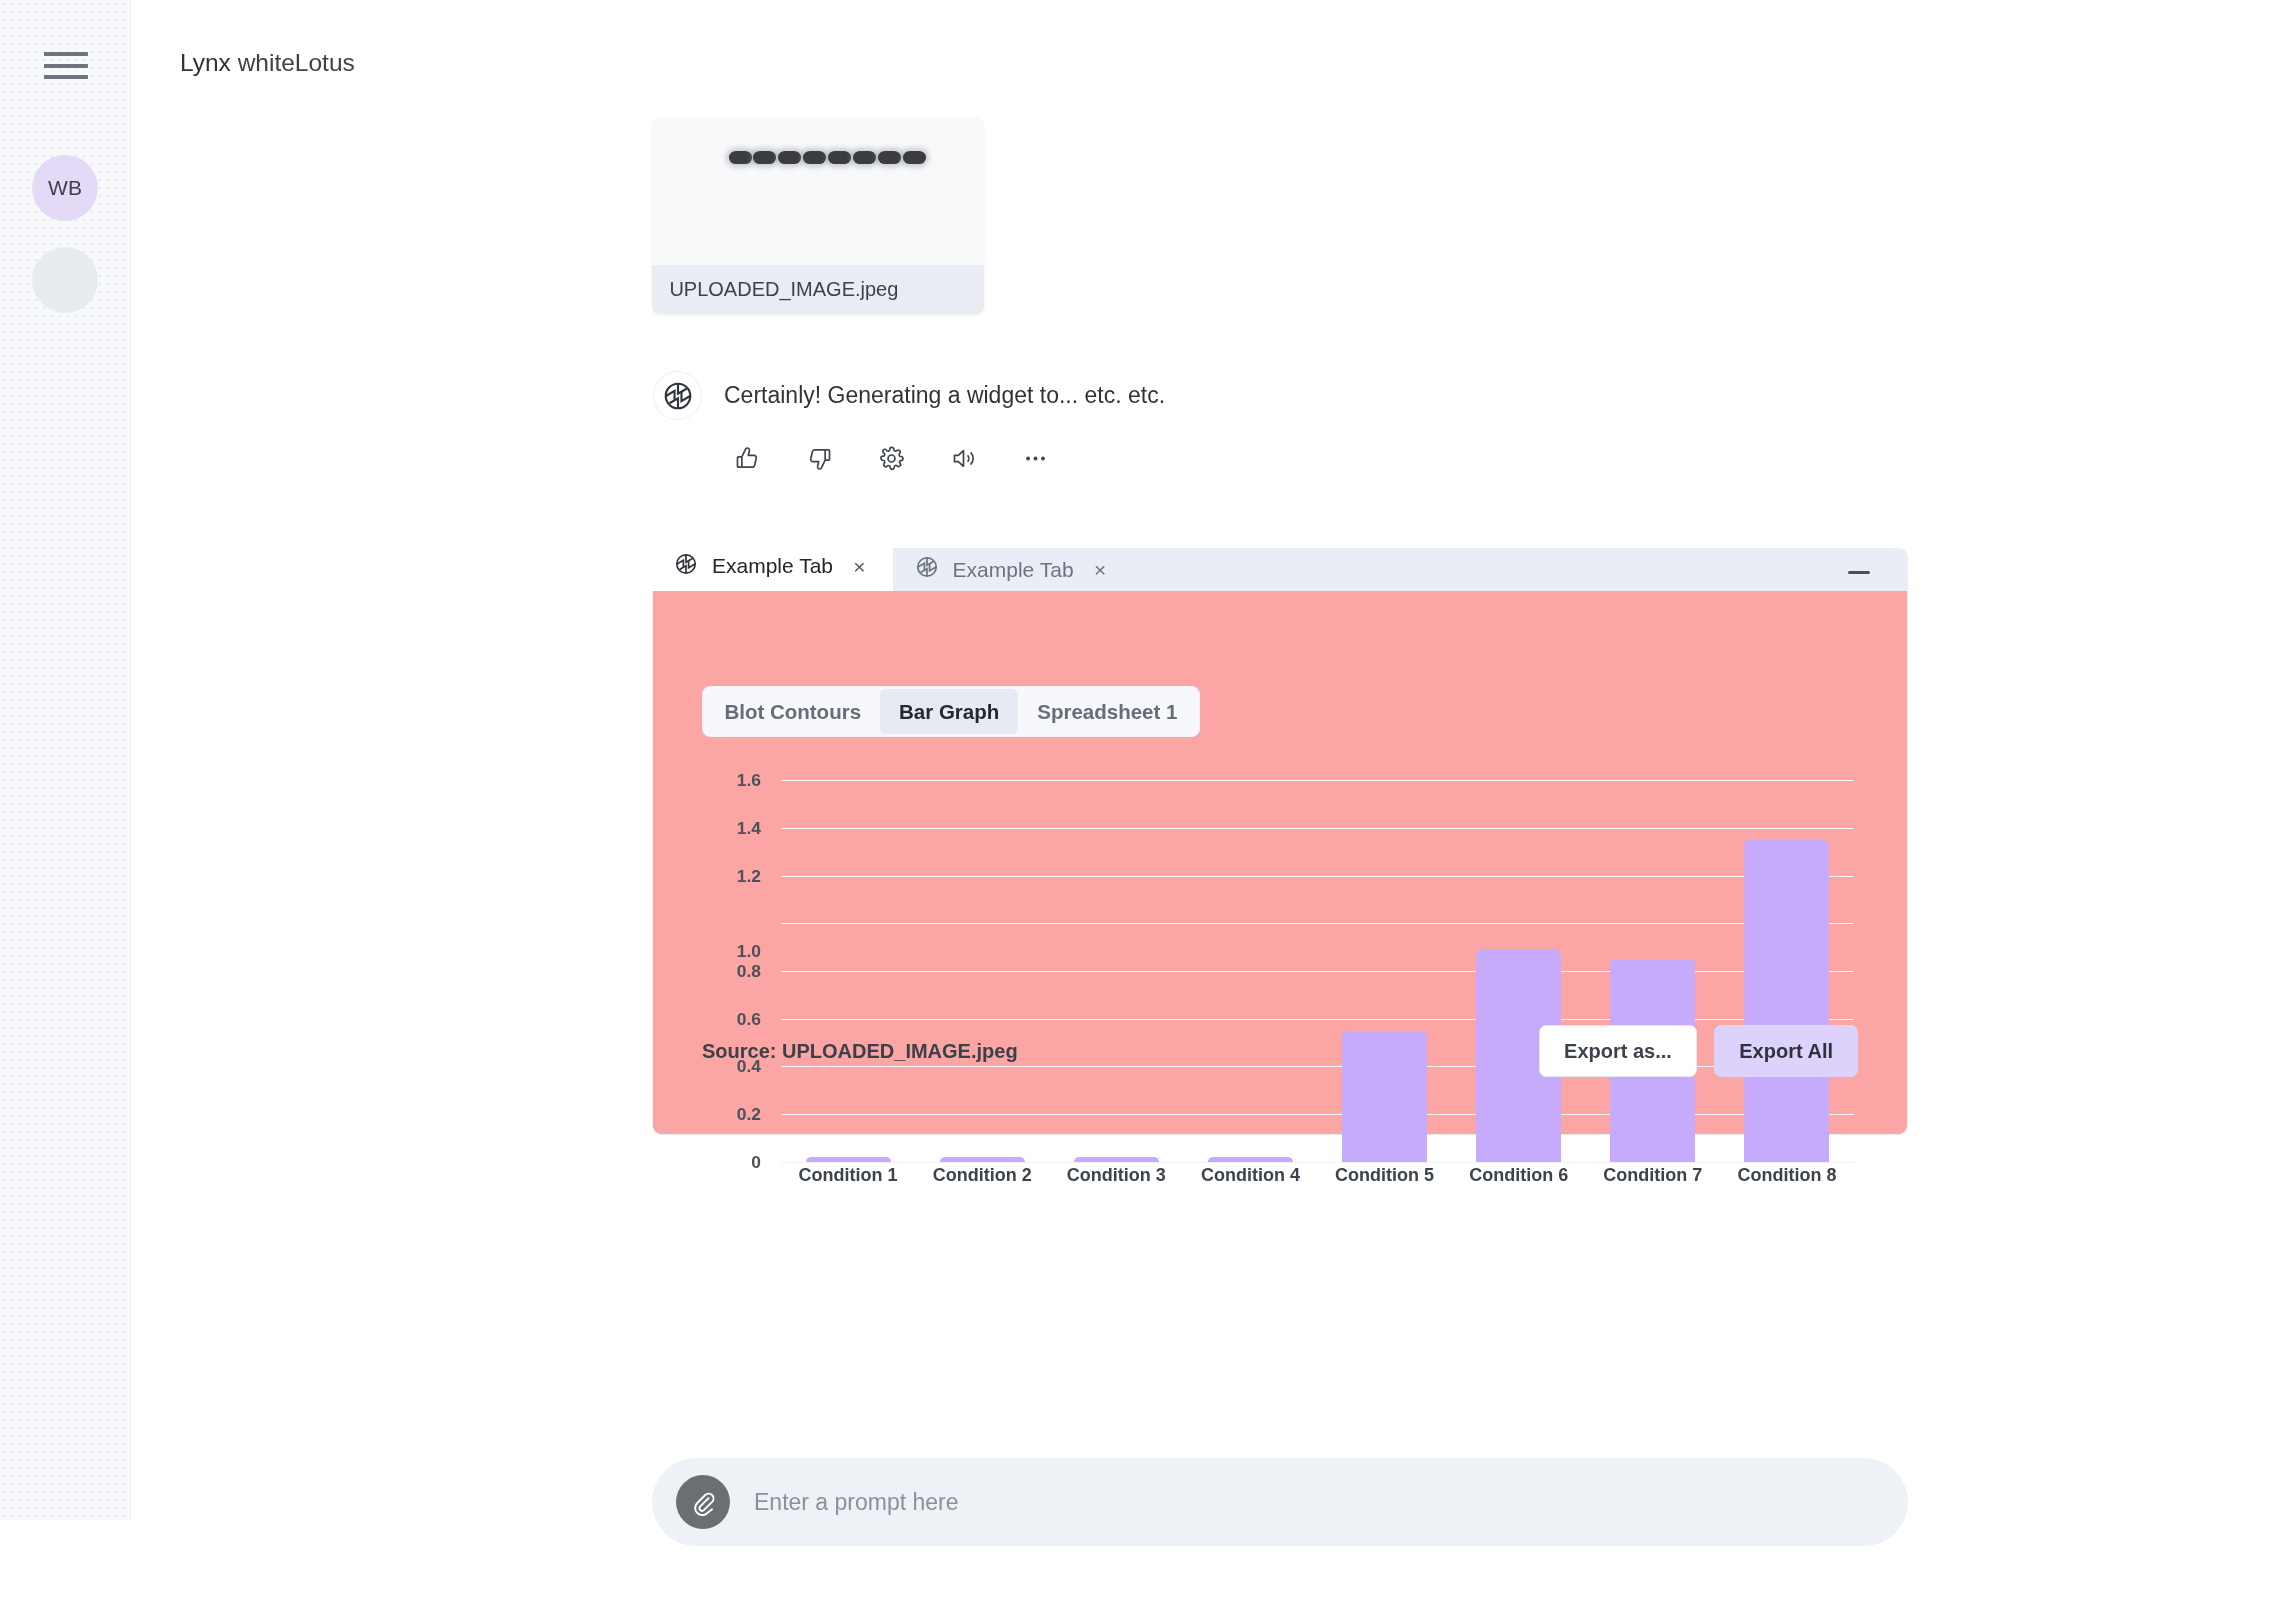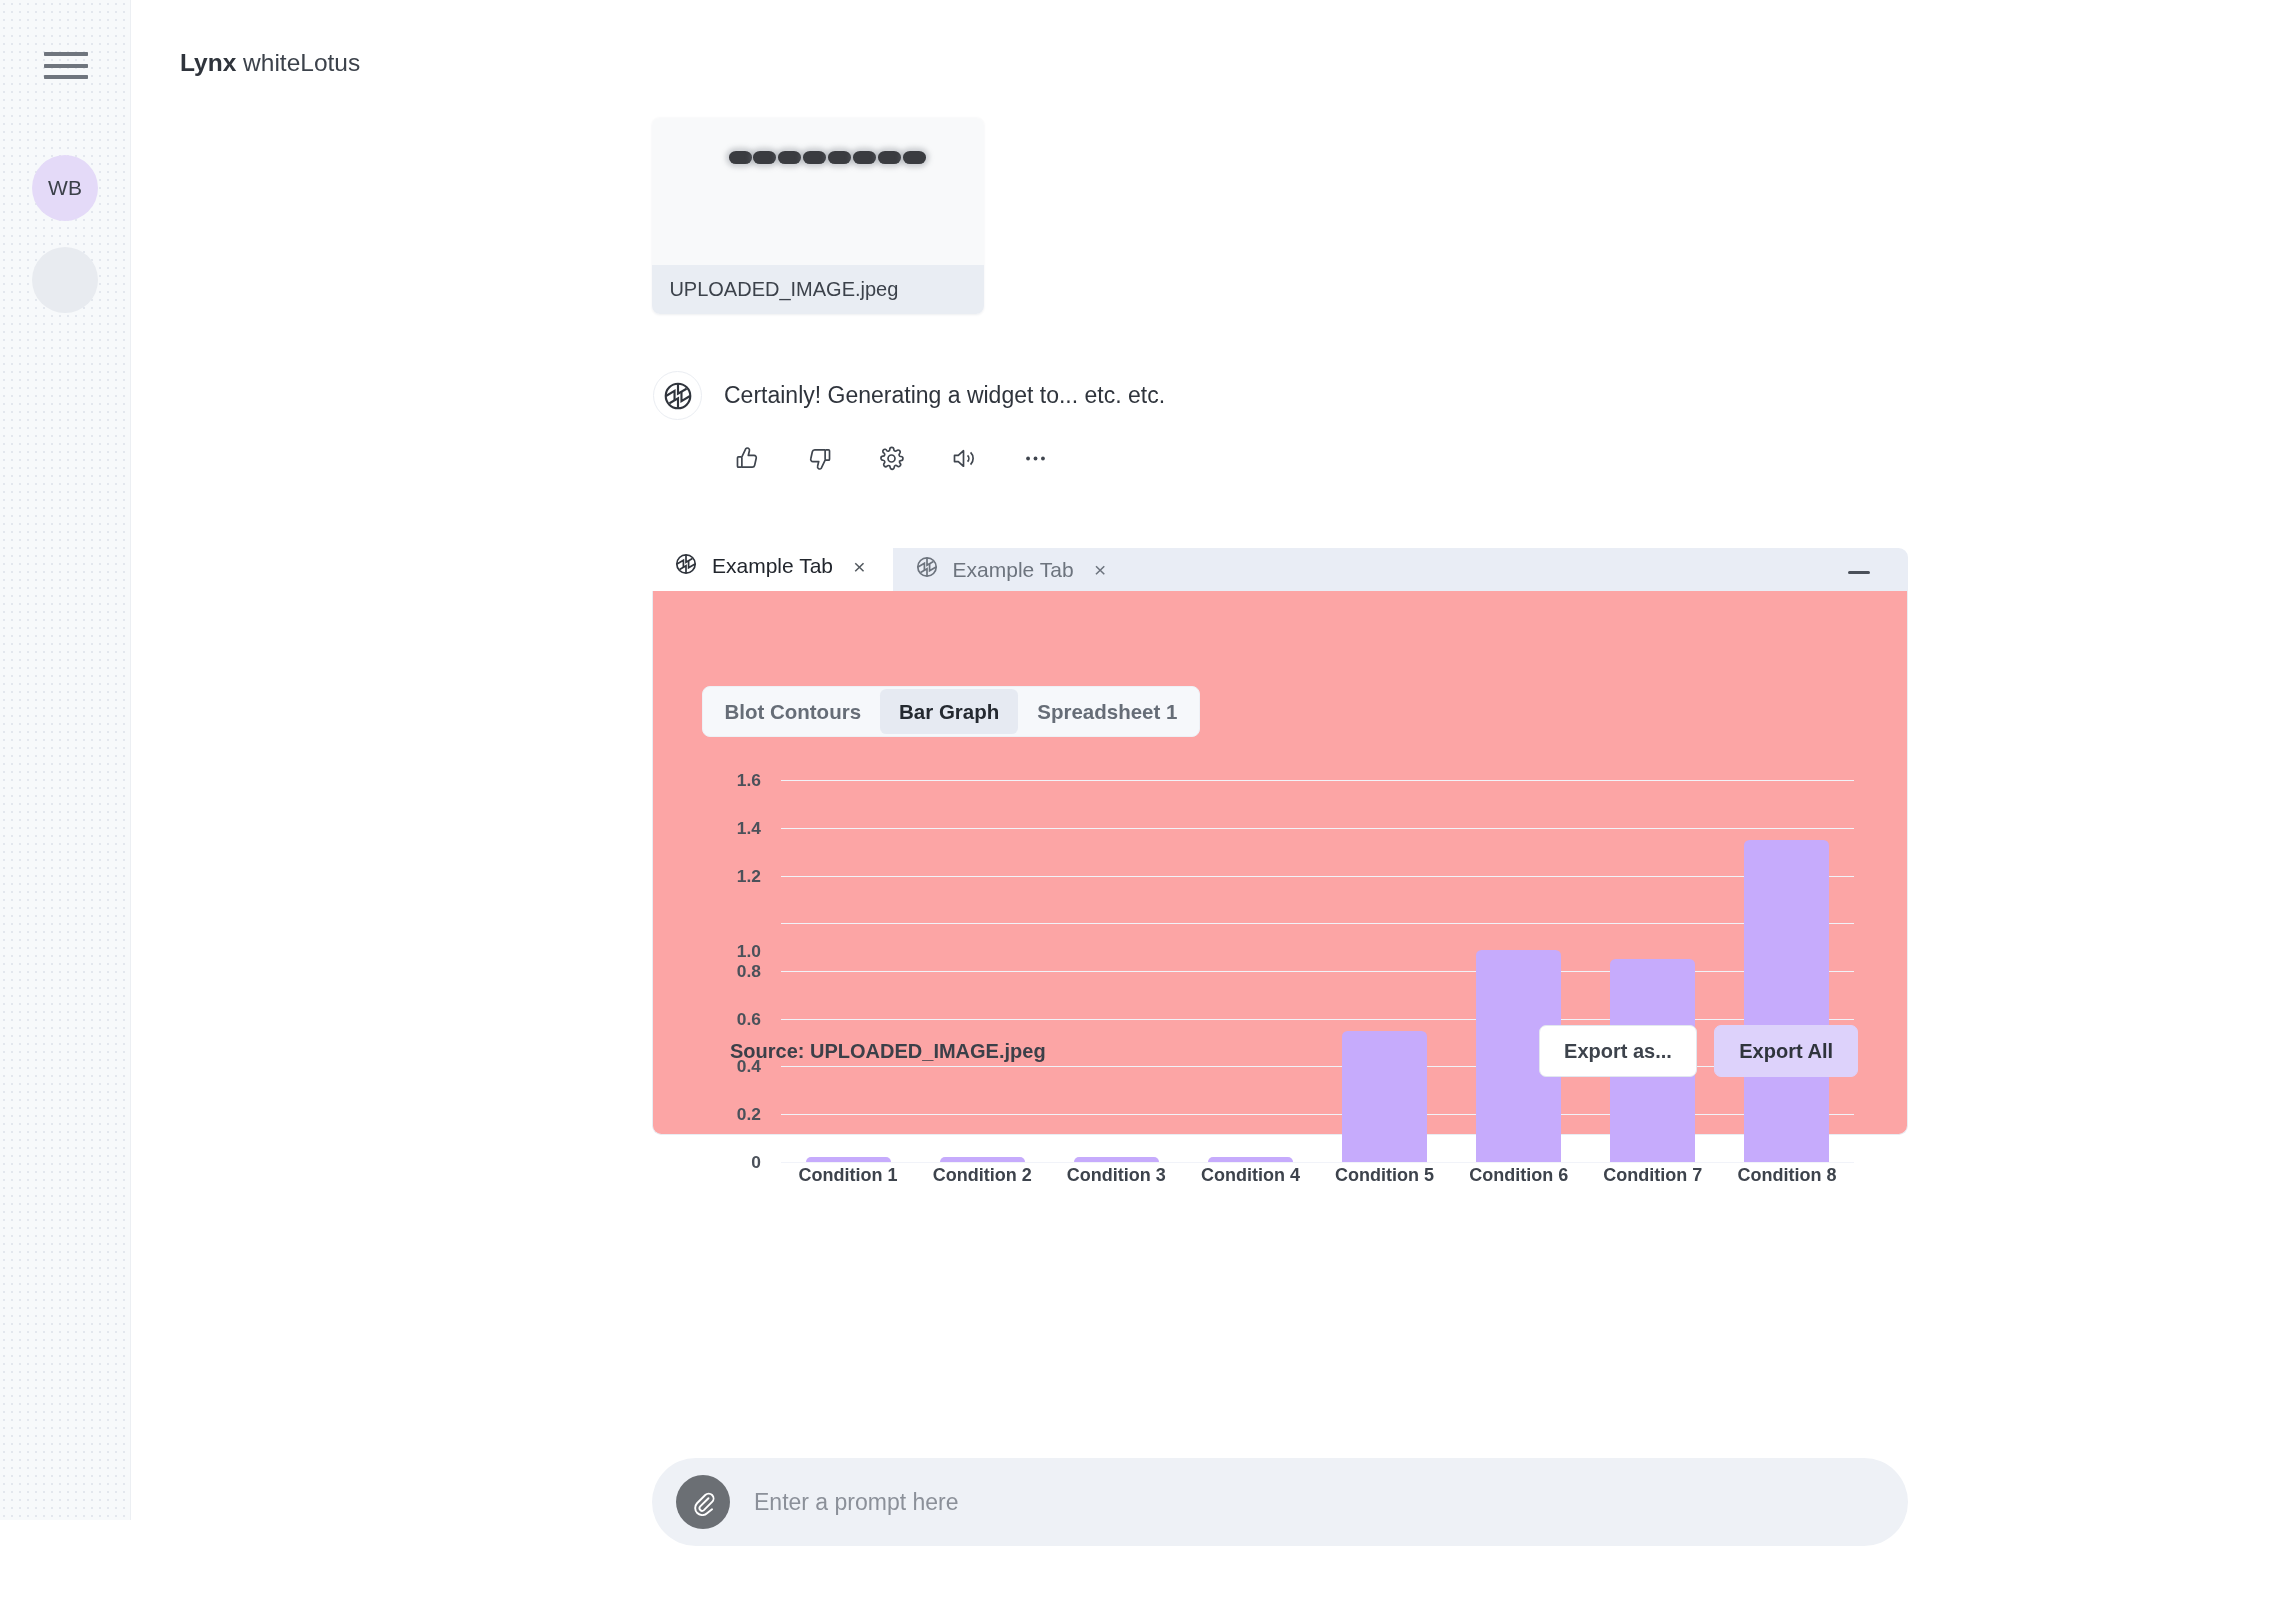--- a/index.html
+++ b/index.html
@@ -89,21 +89,21 @@
   }
 
   .brand {
     position: absolute;
     left: 49px;
     top: 49px;
     font-size: 24.5px;
     color: #2f343c;
     white-space: nowrap;
   }
-  .brand .brand-strong { font-weight: bold; margin-top: 32px; }
+  .brand .brand-strong { font-weight: normal; margin-top: 32px; }
   .brand .brand-light { font-weight: normal; color: #3c424b; margin-top: 12px; }
 
   
   .upload-card {
     position: absolute;
     left: 521px;
     top: 118px;
     width: 332px;
     border-radius: 8px;
     overflow: hidden;
@@ -353,21 +353,20 @@
 
   
   .widget-footer {
     position: absolute;
     left: 49px;
     right: 49px;
     bottom: 57px;
     display: flex;
     align-items: center;
     justify-content: space-between;
-    margin-left: 28px;
   }
   .source-line {
     font-size: 20px;
     color: #3b4049;
     white-space: nowrap;
   }
   .footer-btns { display: flex; align-items: center; gap: 17.4px; }
   .btn {
     font-size: 20px;
     border-radius: 7px;

